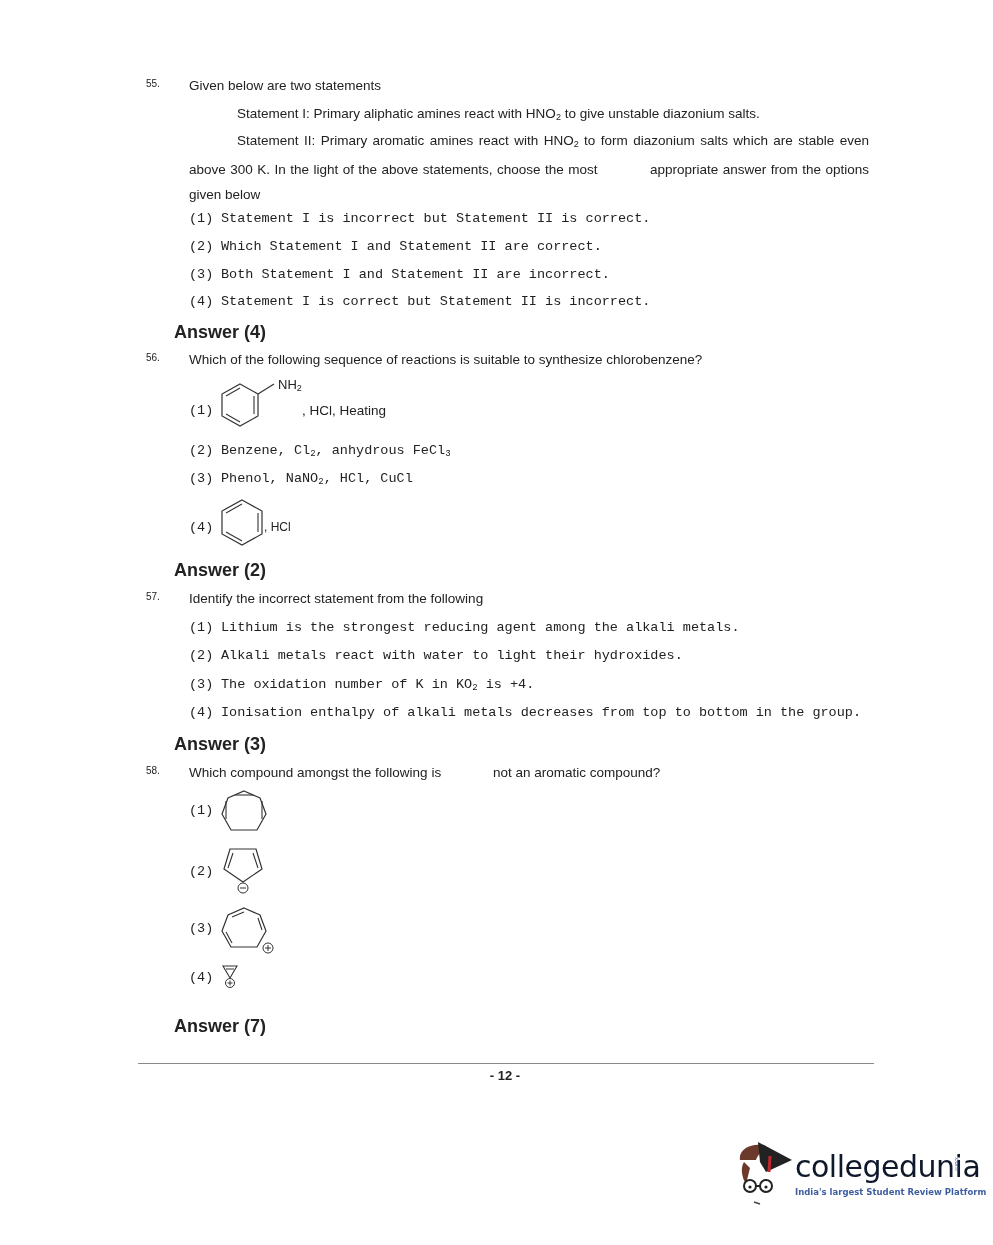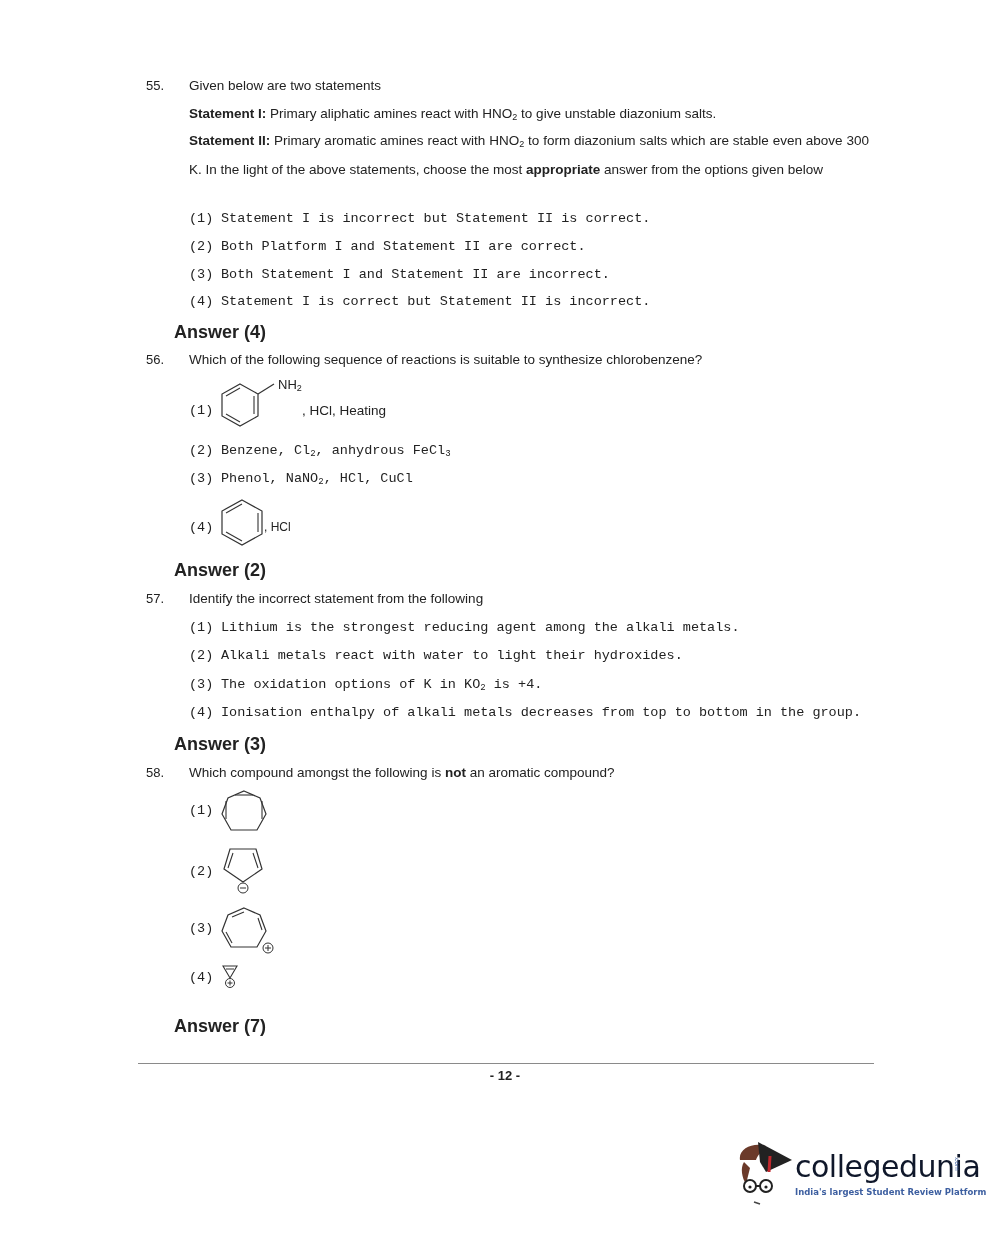--- a/index.html
+++ b/index.html
@@ -1,23 +1,23 @@
 <!DOCTYPE html>
 <html><head>
   <meta charset="utf-8">
   <style>
     html, body { margin:0; padding:0; background:#ffffff; }
     body { width:993px; height:1245px; position:relative; overflow:hidden;
       font-family:"Liberation Sans", sans-serif; color:#222; font-size:13.5px; }
     .abs { position:absolute; }
-    .qnum { position:absolute; left:146px; font-size:13px; }
+    .qnum { position:absolute; left:146px; font-size:10px; }
     .line { position:absolute; left:189px; font-size:13.5px; white-space:nowrap; }
     .opt { position:absolute; left:189px; font-size:13.5px; white-space:nowrap;font-family:Liberation Mono, monospace; }
     .opt .n { display:inline-block; width:32px; }
-    b, .b { font-weight:bold; }
+    b, .b { font-weight:normal;margin-left:48px; }
     .ans { position:absolute; left:174px; font-weight:bold; font-size:18px; }
     sub { font-size:9px; vertical-align:-2px; }
     .para { position:absolute; left:189px; width:680px; line-height:25px; text-align:justify; font-size:13.5px; }
     .rule { position:absolute; left:138px; width:736px; top:1063px; height:1px; background:#8a8a8a; }
     .pageno { position:absolute; left:0; width:1010px; text-align:center; top:1068px; font-weight:bold; font-size:13px; font-family:"Liberation Sans Narrow","Liberation Sans",sans-serif; }
     svg { position:absolute; overflow:visible; }
     .logo-text { position:absolute; left:795px; top:1149px; font-size:30px; color:#0f172a; font-family:"DejaVu Sans", sans-serif; letter-spacing:-0.5px; }
     .logo-tag { position:absolute; left:795px; top:1187px; font-size:8.5px; color:#3d5fa0; font-weight:bold; font-family:"DejaVu Sans", sans-serif; }
     .logo-com { position:absolute; left:950px; top:1160px; font-size:6px; color:#3d5fa0; transform:rotate(90deg); font-family:"DejaVu Sans", sans-serif; }
   </style>
@@ -27,21 +27,21 @@
 <div>
   <span class="qnum abs" style="top:78px">55.</span>
   <span class="line" style="top:78px">Given below are two statements</span>
   <div class="line" style="top:106px">
     <b>Statement I:</b><span> Primary aliphatic amines react with HNO</span><sub>2</sub><span> to give unstable diazonium salts.</span>
   </div>
   <div class="para" style="top:128px">
     <b>Statement II:</b><span> Primary aromatic amines react with HNO</span><sub>2</sub><span> to form diazonium salts which are stable even above 300 K. In the light of the above statements, choose the most </span><b>appropriate</b><span> answer from the options given below</span>
   </div>
   <div class="opt" style="top:211px"><span class="n">(1)</span><span>Statement I is incorrect but Statement II is correct.</span></div>
-  <div class="opt" style="top:239px"><span class="n">(2)</span><span>Both Platform I and Statement II are correct.</span></div>
+  <div class="opt" style="top:239px"><span class="n">(2)</span><span>Which Statement I and Statement II are correct.</span></div>
   <div class="opt" style="top:267px"><span class="n">(3)</span><span>Both Statement I and Statement II are incorrect.</span></div>
   <div class="opt" style="top:294px"><span class="n">(4)</span><span>Statement I is correct but Statement II is incorrect.</span></div>
   <div class="ans" style="top:322px">Answer (4)</div>
 </div>
 
 <div>
   <span class="qnum abs" style="top:352px">56.</span>
   <span class="line" style="top:352px">Which of the following sequence of reactions is suitable to synthesize chlorobenzene?</span>
 
   <div class="opt" style="top:403px"><span class="n">(1)</span></div>
@@ -68,21 +68,21 @@
   <span class="abs" style="left:264px;top:520px;font-size:12px">, HCl</span>
 
   <div class="ans" style="top:560px">Answer (2)</div>
 </div>
 
 <div>
   <span class="qnum abs" style="top:591px">57.</span>
   <span class="line" style="top:591px">Identify the incorrect statement from the following</span>
   <div class="opt" style="top:620px"><span class="n">(1)</span><span>Lithium is the strongest reducing agent among the alkali metals.</span></div>
   <div class="opt" style="top:648px"><span class="n">(2)</span><span>Alkali metals react with water to light their hydroxides.</span></div>
-  <div class="opt" style="top:677px"><span class="n">(3)</span><span>The oxidation options of K in KO</span><sub>2</sub><span> is +4.</span></div>
+  <div class="opt" style="top:677px"><span class="n">(3)</span><span>The oxidation number of K in KO</span><sub>2</sub><span> is +4.</span></div>
   <div class="opt" style="top:705px"><span class="n">(4)</span><span>Ionisation enthalpy of alkali metals decreases from top to bottom in the group.</span></div>
   <div class="ans" style="top:734px">Answer (3)</div>
 </div>
 
 <div>
   <span class="qnum abs" style="top:765px">58.</span>
   <span class="line" style="top:765px"><span>Which compound amongst the following is </span><b>not</b><span> an aromatic compound?</span></span>
 
   <div class="opt" style="top:803px"><span class="n">(1)</span></div>
   <svg style="left:220px;top:789px" width="50" height="48">

